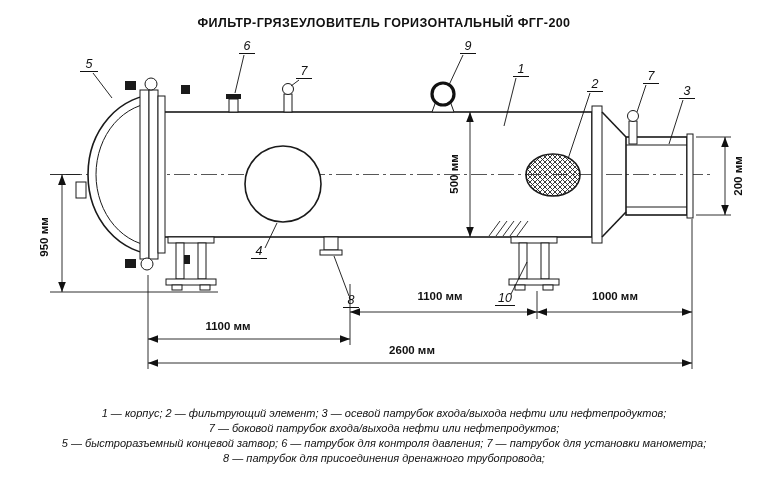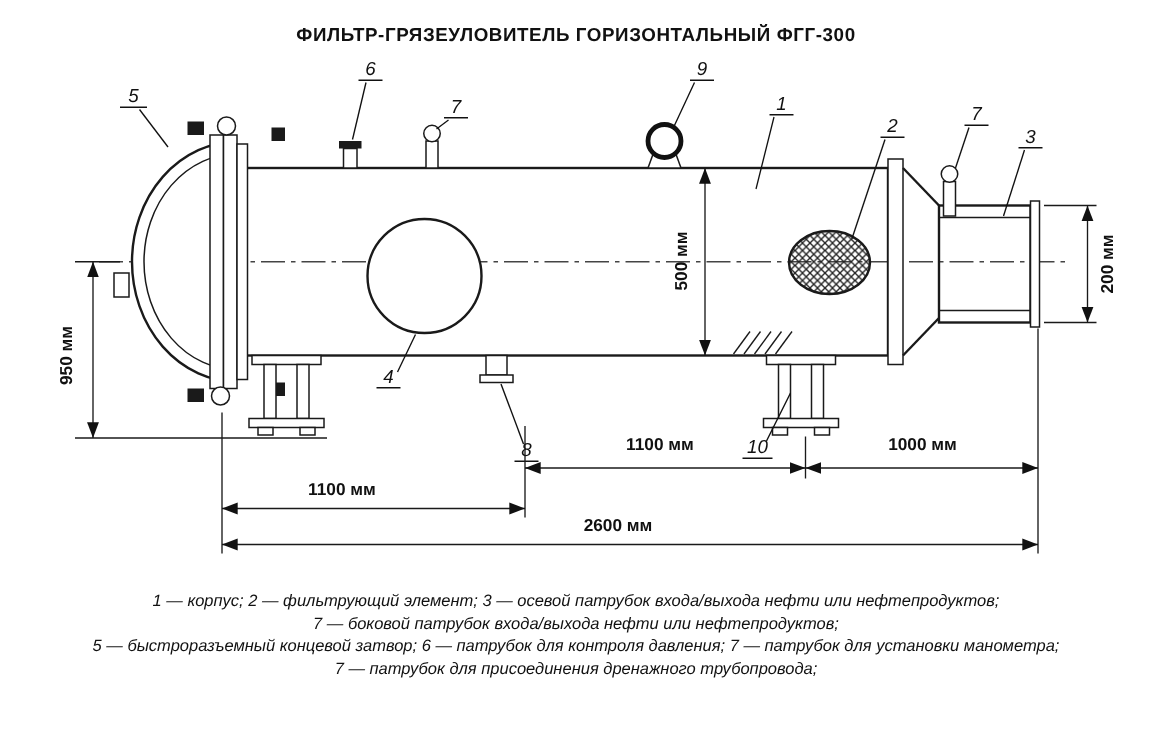--- a/index.html
+++ b/index.html
@@ -16,31 +16,31 @@
   .dim { font-size:11.5px; font-weight:bold; }
   .co  { font-size:12.5px; font-style:italic; }
   .s15 { stroke:#1a1a1a; stroke-width:1.6; }
   .s1  { stroke:#1a1a1a; stroke-width:1; }
   .thin{ stroke:#1a1a1a; stroke-width:0.9; }
   .leader { stroke:#111; stroke-width:0.9; }
   .cou { stroke:#111; stroke-width:1; }
   .cl  { stroke:#444; stroke-width:0.9; stroke-dasharray:16 4 3 4; }
   .blk { fill:#1a1a1a; stroke:none; }
   #legend {
-    margin-top:4px; text-align:center; font-style:italic;
+    margin-top:16px; text-align:center; font-style:italic;
     font-size:11px; line-height:15px; color:#111;
   }
   #legend div { white-space:nowrap; }
 </style>
 </head>
 <body>
 
 <div id="page">
 
-  <div id="title">ФИЛЬТР-ГРЯЗЕУЛОВИТЕЛЬ ГОРИЗОНТАЛЬНЫЙ ФГГ-300</div>
+  <div id="title">ФИЛЬТР-ГРЯЗЕУЛОВИТЕЛЬ ГОРИЗОНТАЛЬНЫЙ ФГГ-200</div>
 
   <svg width="768" height="358" viewBox="0 0 768 358">
     <defs>
       <pattern id="xh" width="5" height="5" patternUnits="userSpaceOnUse">
         <path d="M0,5 L5,0 M0,0 L5,5" stroke="#222" stroke-width="0.9"></path>
       </pattern>
       <marker id="arr" viewBox="0 0 10 10" refX="9.5" refY="5" markerWidth="11" markerHeight="11" orient="auto-start-reverse" markerUnits="userSpaceOnUse">
         <path d="M0,1.4 L9.5,5 L0,8.6 z" fill="#111"></path>
       </marker>
     </defs>
@@ -231,16 +231,16 @@
     <g>
       <line class="thin" x1="148" y1="331" x2="692" y2="331" marker-start="url(#arr)" marker-end="url(#arr)"></line>
       <text class="dim" x="412" y="322" text-anchor="middle">2600 мм</text>
     </g>
   </svg>
 
   <div id="legend">
     <div>1 — корпус; 2 — фильтрующий элемент; 3 — осевой патрубок входа/выхода нефти или нефтепродуктов;</div>
     <div>7 — боковой патрубок входа/выхода нефти или нефтепродуктов;</div>
     <div>5 — быстроразъемный концевой затвор; 6 — патрубок для контроля давления; 7 — патрубок для установки манометра;</div>
-    <div>7 — патрубок для присоединения дренажного трубопровода;</div>
+    <div>8 — патрубок для присоединения дренажного трубопровода;</div>
   </div>
 
 </div>
 
 </body></html>

